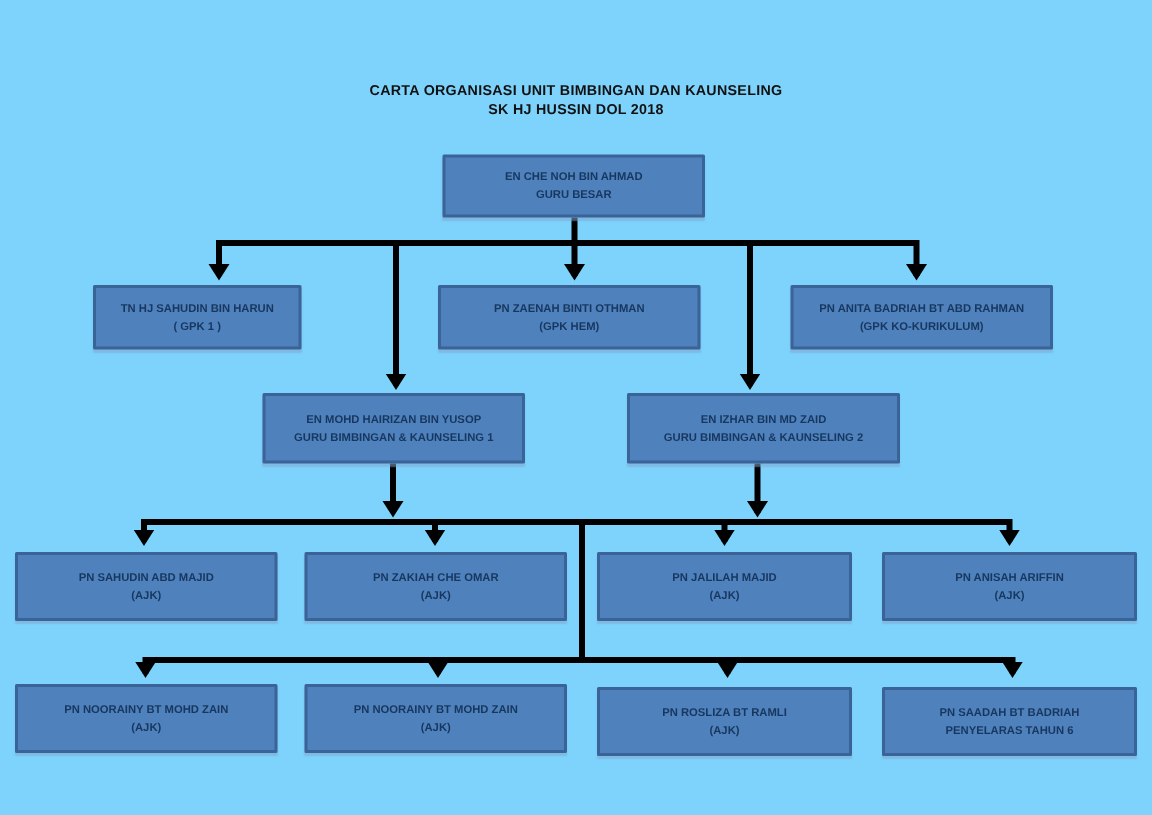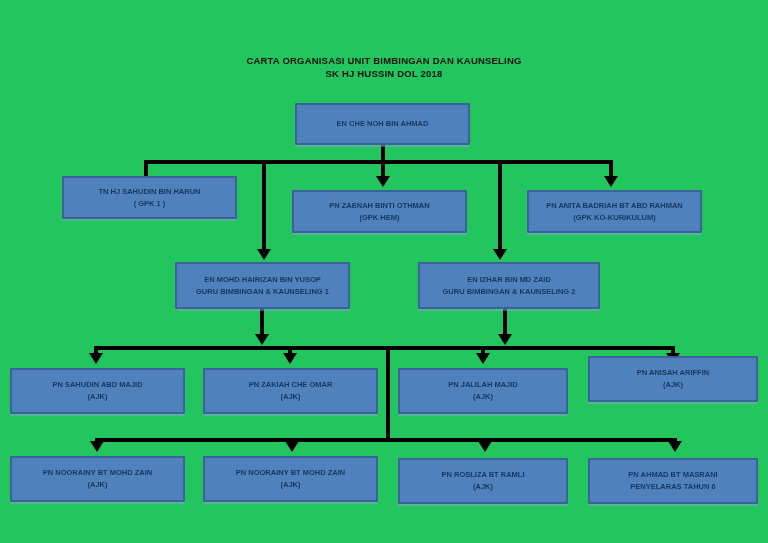--- a/index.html
+++ b/index.html
@@ -1,19 +1,19 @@
 <!DOCTYPE html>
 <html><head>
 <meta charset="utf-8">
 <style>
   html,body{margin:0;padding:0;background:#ffffff;}
   .canvas{
     position:relative;
     width:768px;height:543px;
-    background:#22c55e;
+    background:#7dd3fc;
     font-family:"Liberation Sans", sans-serif;
     overflow:hidden;
   }
   .title{
     position:absolute;
     left:0; top:54px; width:768px;
     text-align:center;
     font-size:9.5px;
     font-weight:bold;
     color:#111111;
@@ -81,23 +81,24 @@
       <path d="M97,440 H675"></path>
       <path d="M97,438 V449" marker-end="url(#arw)"></path>
       <path d="M292,442 V449" marker-end="url(#arw)"></path>
       <path d="M485,442 V449" marker-end="url(#arw)"></path>
       <path d="M675,438 V449" marker-end="url(#arw)"></path>
     </g>
   </svg>
 
   <div class="node" style="left:295px;top:103px;width:175px;height:42px">
     <div class="nm">EN CHE NOH BIN AHMAD</div>
+    <div class="rl">GURU BESAR</div>
   </div>
 
-  <div class="node" style="left:62px;top:176px;width:175px;height:43px">
+  <div class="node" style="left:62px;top:190px;width:139px;height:43px">
     <div class="nm">TN HJ SAHUDIN BIN HARUN</div>
     <div class="rl">( GPK 1 )</div>
   </div>
   <div class="node" style="left:527px;top:190px;width:175px;height:43px">
     <div class="nm">PN ANITA BADRIAH BT ABD RAHMAN</div>
     <div class="rl">(GPK KO-KURIKULUM)</div>
   </div>
   <div class="node" style="left:292px;top:190px;width:175px;height:43px">
     <div class="nm">PN ZAENAH BINTI OTHMAN</div>
     <div class="rl">(GPK HEM)</div>
@@ -117,35 +118,35 @@
     <div class="rl">(AJK)</div>
   </div>
   <div class="node" style="left:203px;top:368px;width:175px;height:46px">
     <div class="nm">PN ZAKIAH CHE OMAR</div>
     <div class="rl">(AJK)</div>
   </div>
   <div class="node" style="left:398px;top:368px;width:170px;height:46px">
     <div class="nm">PN JALILAH MAJID</div>
     <div class="rl">(AJK)</div>
   </div>
-  <div class="node" style="left:588px;top:356px;width:170px;height:46px">
+  <div class="node" style="left:588px;top:368px;width:170px;height:46px">
     <div class="nm">PN ANISAH ARIFFIN</div>
     <div class="rl">(AJK)</div>
   </div>
 
   <div class="node" style="left:10px;top:456px;width:175px;height:46px">
     <div class="nm">PN NOORAINY BT MOHD ZAIN</div>
     <div class="rl">(AJK)</div>
   </div>
   <div class="node" style="left:203px;top:456px;width:175px;height:46px">
     <div class="nm">PN NOORAINY BT MOHD ZAIN</div>
     <div class="rl">(AJK)</div>
   </div>
   <div class="node" style="left:398px;top:458px;width:170px;height:46px">
     <div class="nm">PN ROSLIZA BT RAMLI</div>
     <div class="rl">(AJK)</div>
   </div>
   <div class="node" style="left:588px;top:458px;width:170px;height:46px">
-    <div class="nm">PN AHMAD BT MASRANI</div>
+    <div class="nm">PN SAADAH BT BADRIAH</div>
     <div class="rl">PENYELARAS TAHUN 6</div>
   </div>
 
 </div>
 
 </body></html>

